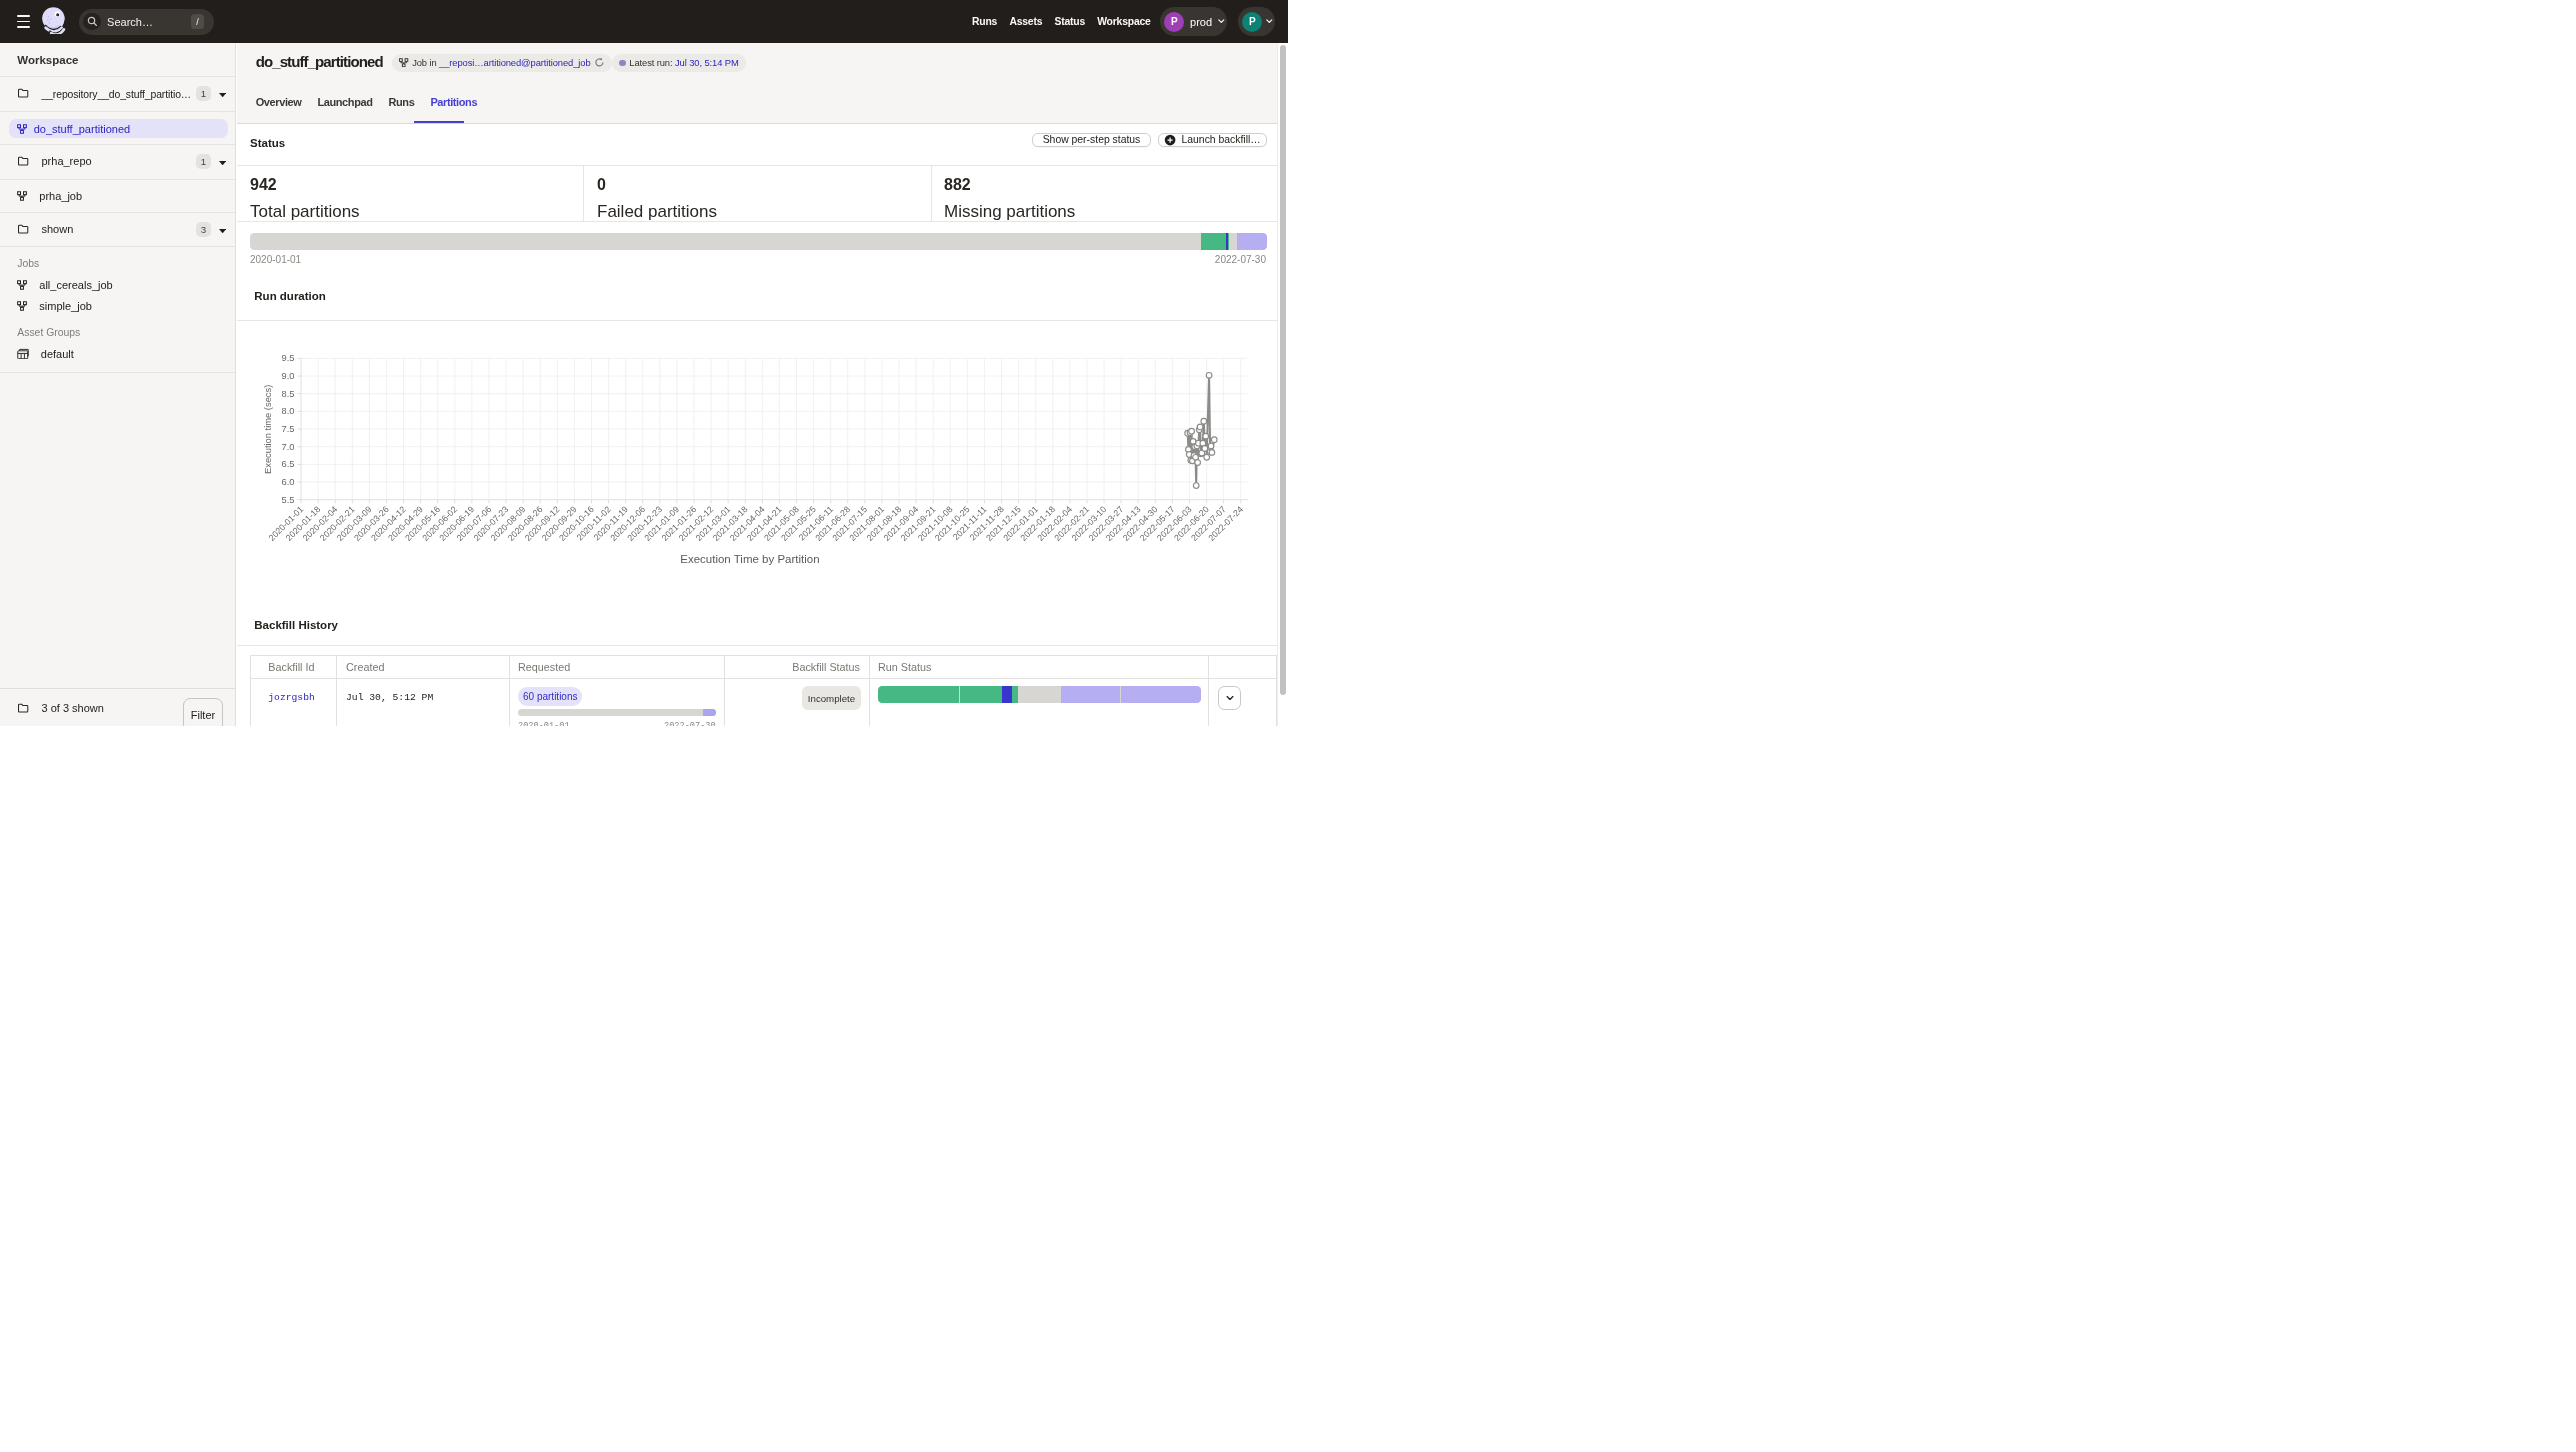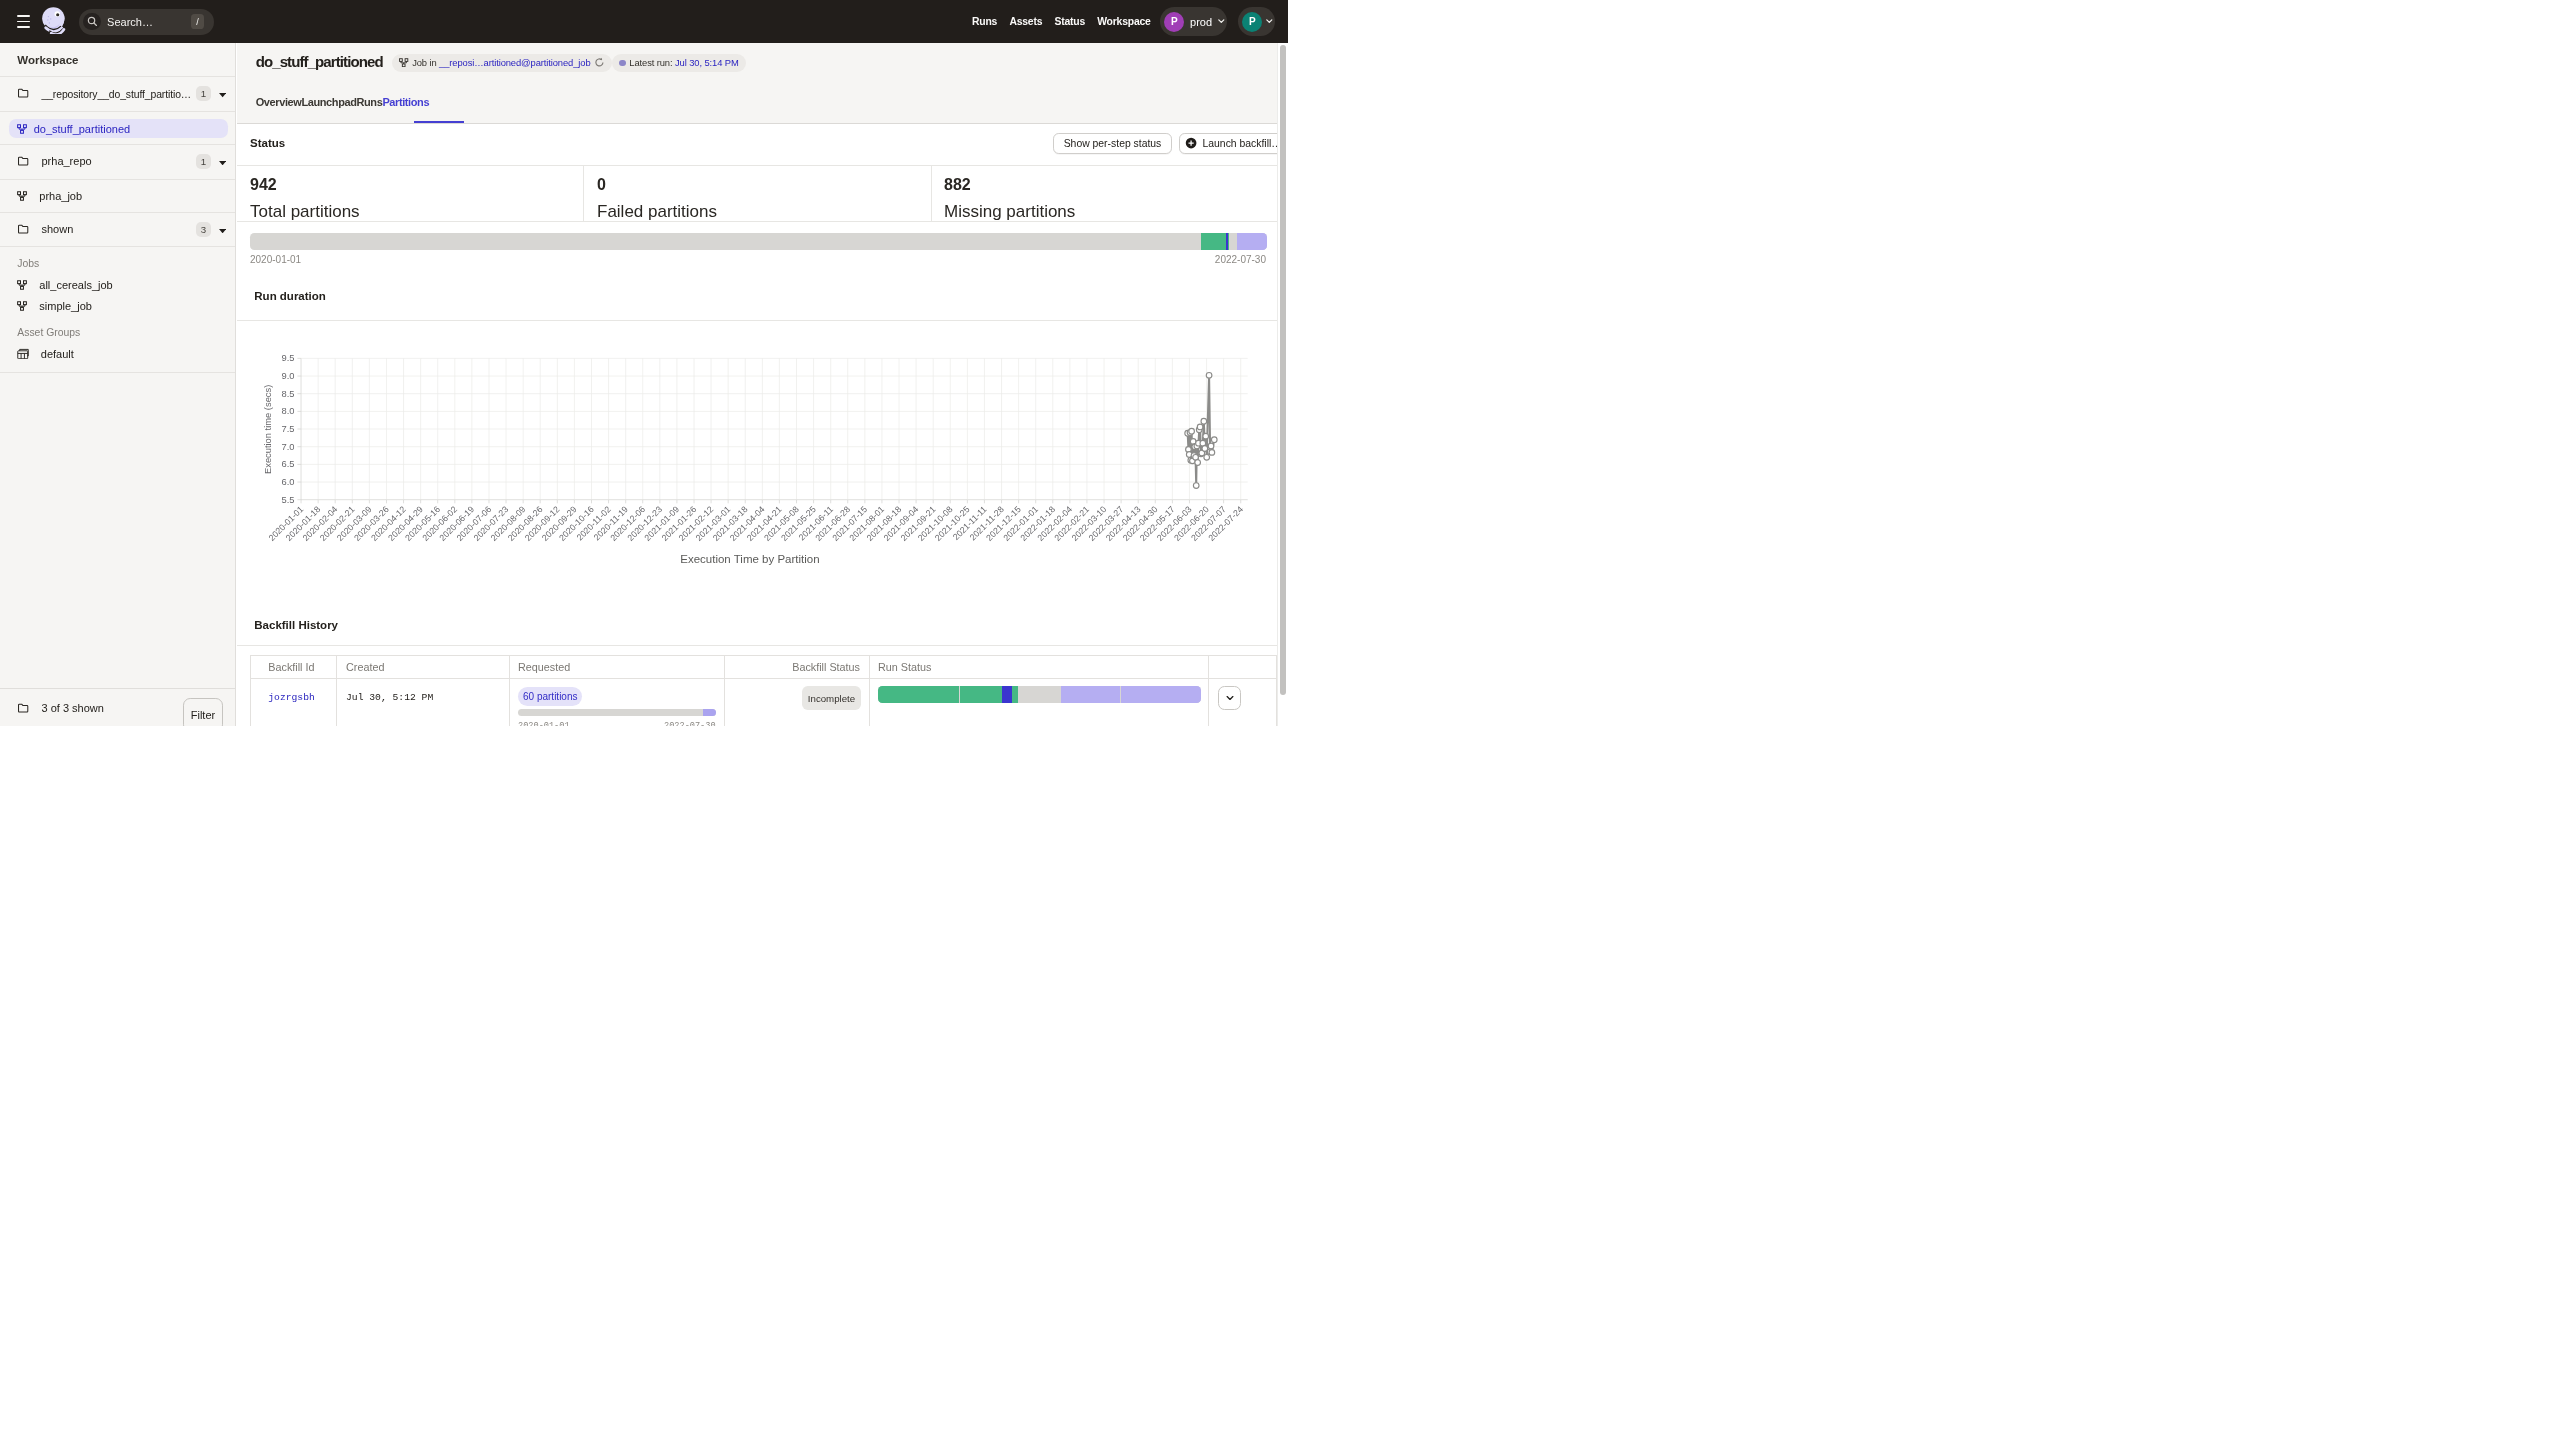--- a/index.html
+++ b/index.html
@@ -26,28 +26,28 @@
 .caretbox { position:absolute; left:219px; }
 .slabel { position:absolute; left:17.3px; font-size:10.4px; color:#807d78; }
 #selrow { position:absolute; left:8.6px; top:76px; width:219px; height:19.4px; background:#e4e2f8; border-radius:7.2px; display:flex; align-items:center; padding-left:8.6px; gap:6.5px; font-size:11px; color:#2b24c1; }
 #sbottom { position:absolute; left:0; top:645px; width:100%; height:38px; border-top:0.7px solid #e0dedb; }
 #filterbtn { position:absolute; left:183px; top:9.4px; width:40px; height:34px; border:0.7px solid #c6c4c0; border-radius:7.2px; font-size:11px; color:#24211d; display:flex; align-items:center; justify-content:center; background:transparent; }
 
 #mainheader { position:absolute; left:237px; top:43px; width:1051px; height:81px; background:#f6f5f3; border-bottom:0.7px solid #dbd9d6; }
 #title { position:absolute; left:18.7px; top:10px; font-size:15px; font-weight:700; color:#24211d; letter-spacing:-0.9px; }
 .hpill { position:absolute; top:10.8px; height:18px; background:#eceae7; border-radius:9.4px; display:flex; align-items:center; padding:0 7.2px; gap:3.6px; font-size:9.4px; letter-spacing:-0.1px; color:#34312c; white-space:nowrap; }
 .hlink { color:#2b24c1; }
-#tabs { position:absolute; left:18.7px; top:53px; display:flex; gap:0; font-size:11px; font-weight:700; color:#3c3934; letter-spacing:-0.4px; }
+#tabs { position:absolute; left:18.7px; top:53px; display:flex; gap:16px; font-size:11px; font-weight:700; color:#3c3934; letter-spacing:-0.4px; }
 #tabs .active { color:#453fd2; }
 #underline { position:absolute; left:177px; top:78px; width:50px; height:1.8px; background:#453fd2; }
 
 #content { position:absolute; left:237px; top:124px; width:1051px; height:602px; background:#fff; }
 .cdiv { position:absolute; left:0; width:1051px; border-top:0.7px solid #e7e6e3; }
 #statuslbl { position:absolute; left:13px; top:13px; font-size:11.5px; font-weight:700; color:#24211d; }
-.btn { position:absolute; top:8.6px; height:21px; border:0.7px solid #d0cecb; border-radius:5.8px; background:#fff; display:flex; align-items:center; justify-content:center; gap:5px; font-size:10.4px; color:#24211d; box-shadow:0 0.7px 0.7px rgba(0,0,0,.04);margin-left:21px; }
+.btn { position:absolute; top:8.6px; height:14px; border:0.7px solid #d0cecb; border-radius:5.8px; background:#fff; display:flex; align-items:center; justify-content:center; gap:5px; font-size:10.4px; color:#24211d; box-shadow:0 0.7px 0.7px rgba(0,0,0,.04); }
 .statnum { position:absolute; top:52px; font-size:16px; font-weight:700; color:#2a2723; }
 .statlbl { position:absolute; top:78px; font-size:17px; color:#2a2723; }
 .vline { position:absolute; top:41px; height:56px; border-left:0.7px solid #e7e6e3; }
 #pbar { position:absolute; left:13px; top:109px; width:1017px; height:17.3px; border-radius:4.3px; background:#d7d6d3; overflow:hidden; }
 .pseg { position:absolute; top:0; height:17.3px; }
 .bardate { position:absolute; font-size:10px; color:#8b8883; }
 #rdlabel { position:absolute; left:17.3px; top:166px; font-size:11.5px; font-weight:700; color:#24211d; }
 #bhlabel { position:absolute; left:17.3px; top:495px; font-size:11.5px; font-weight:700; color:#24211d; }
 
 #tbl { position:absolute; left:13px; top:531px; width:1027px; height:71px; border:0.7px solid #e3e1de; border-bottom:none; }

